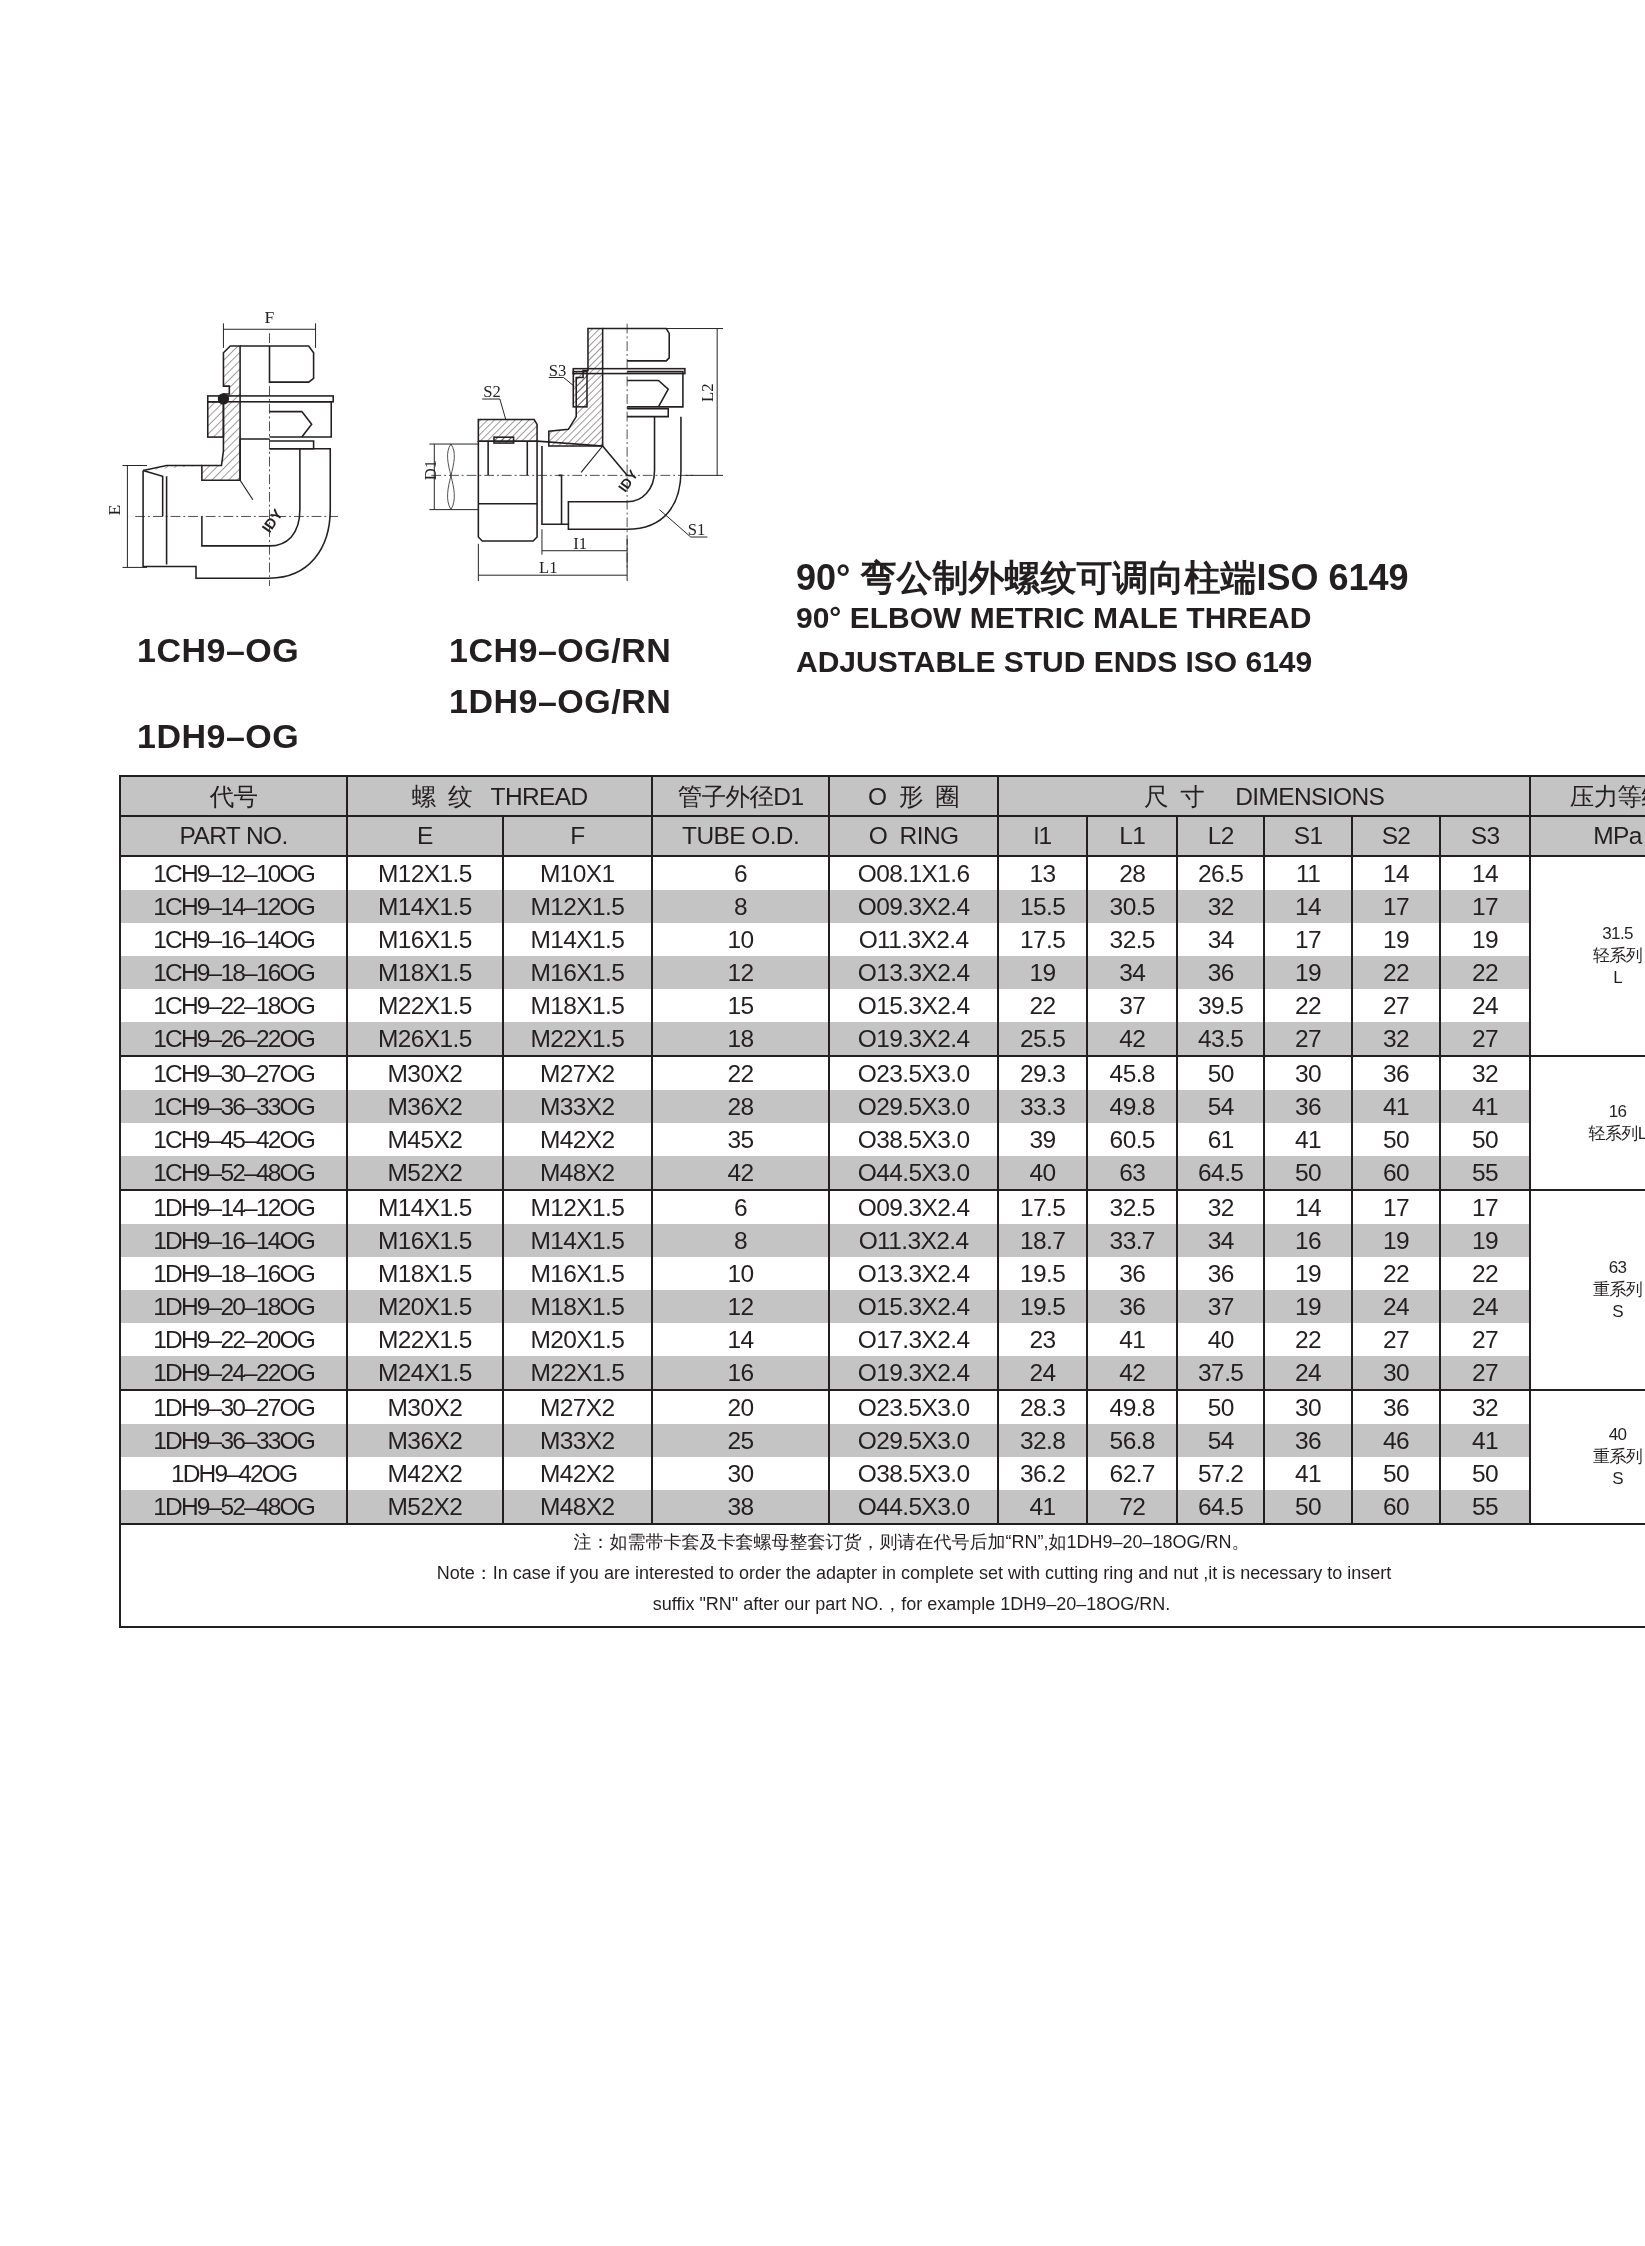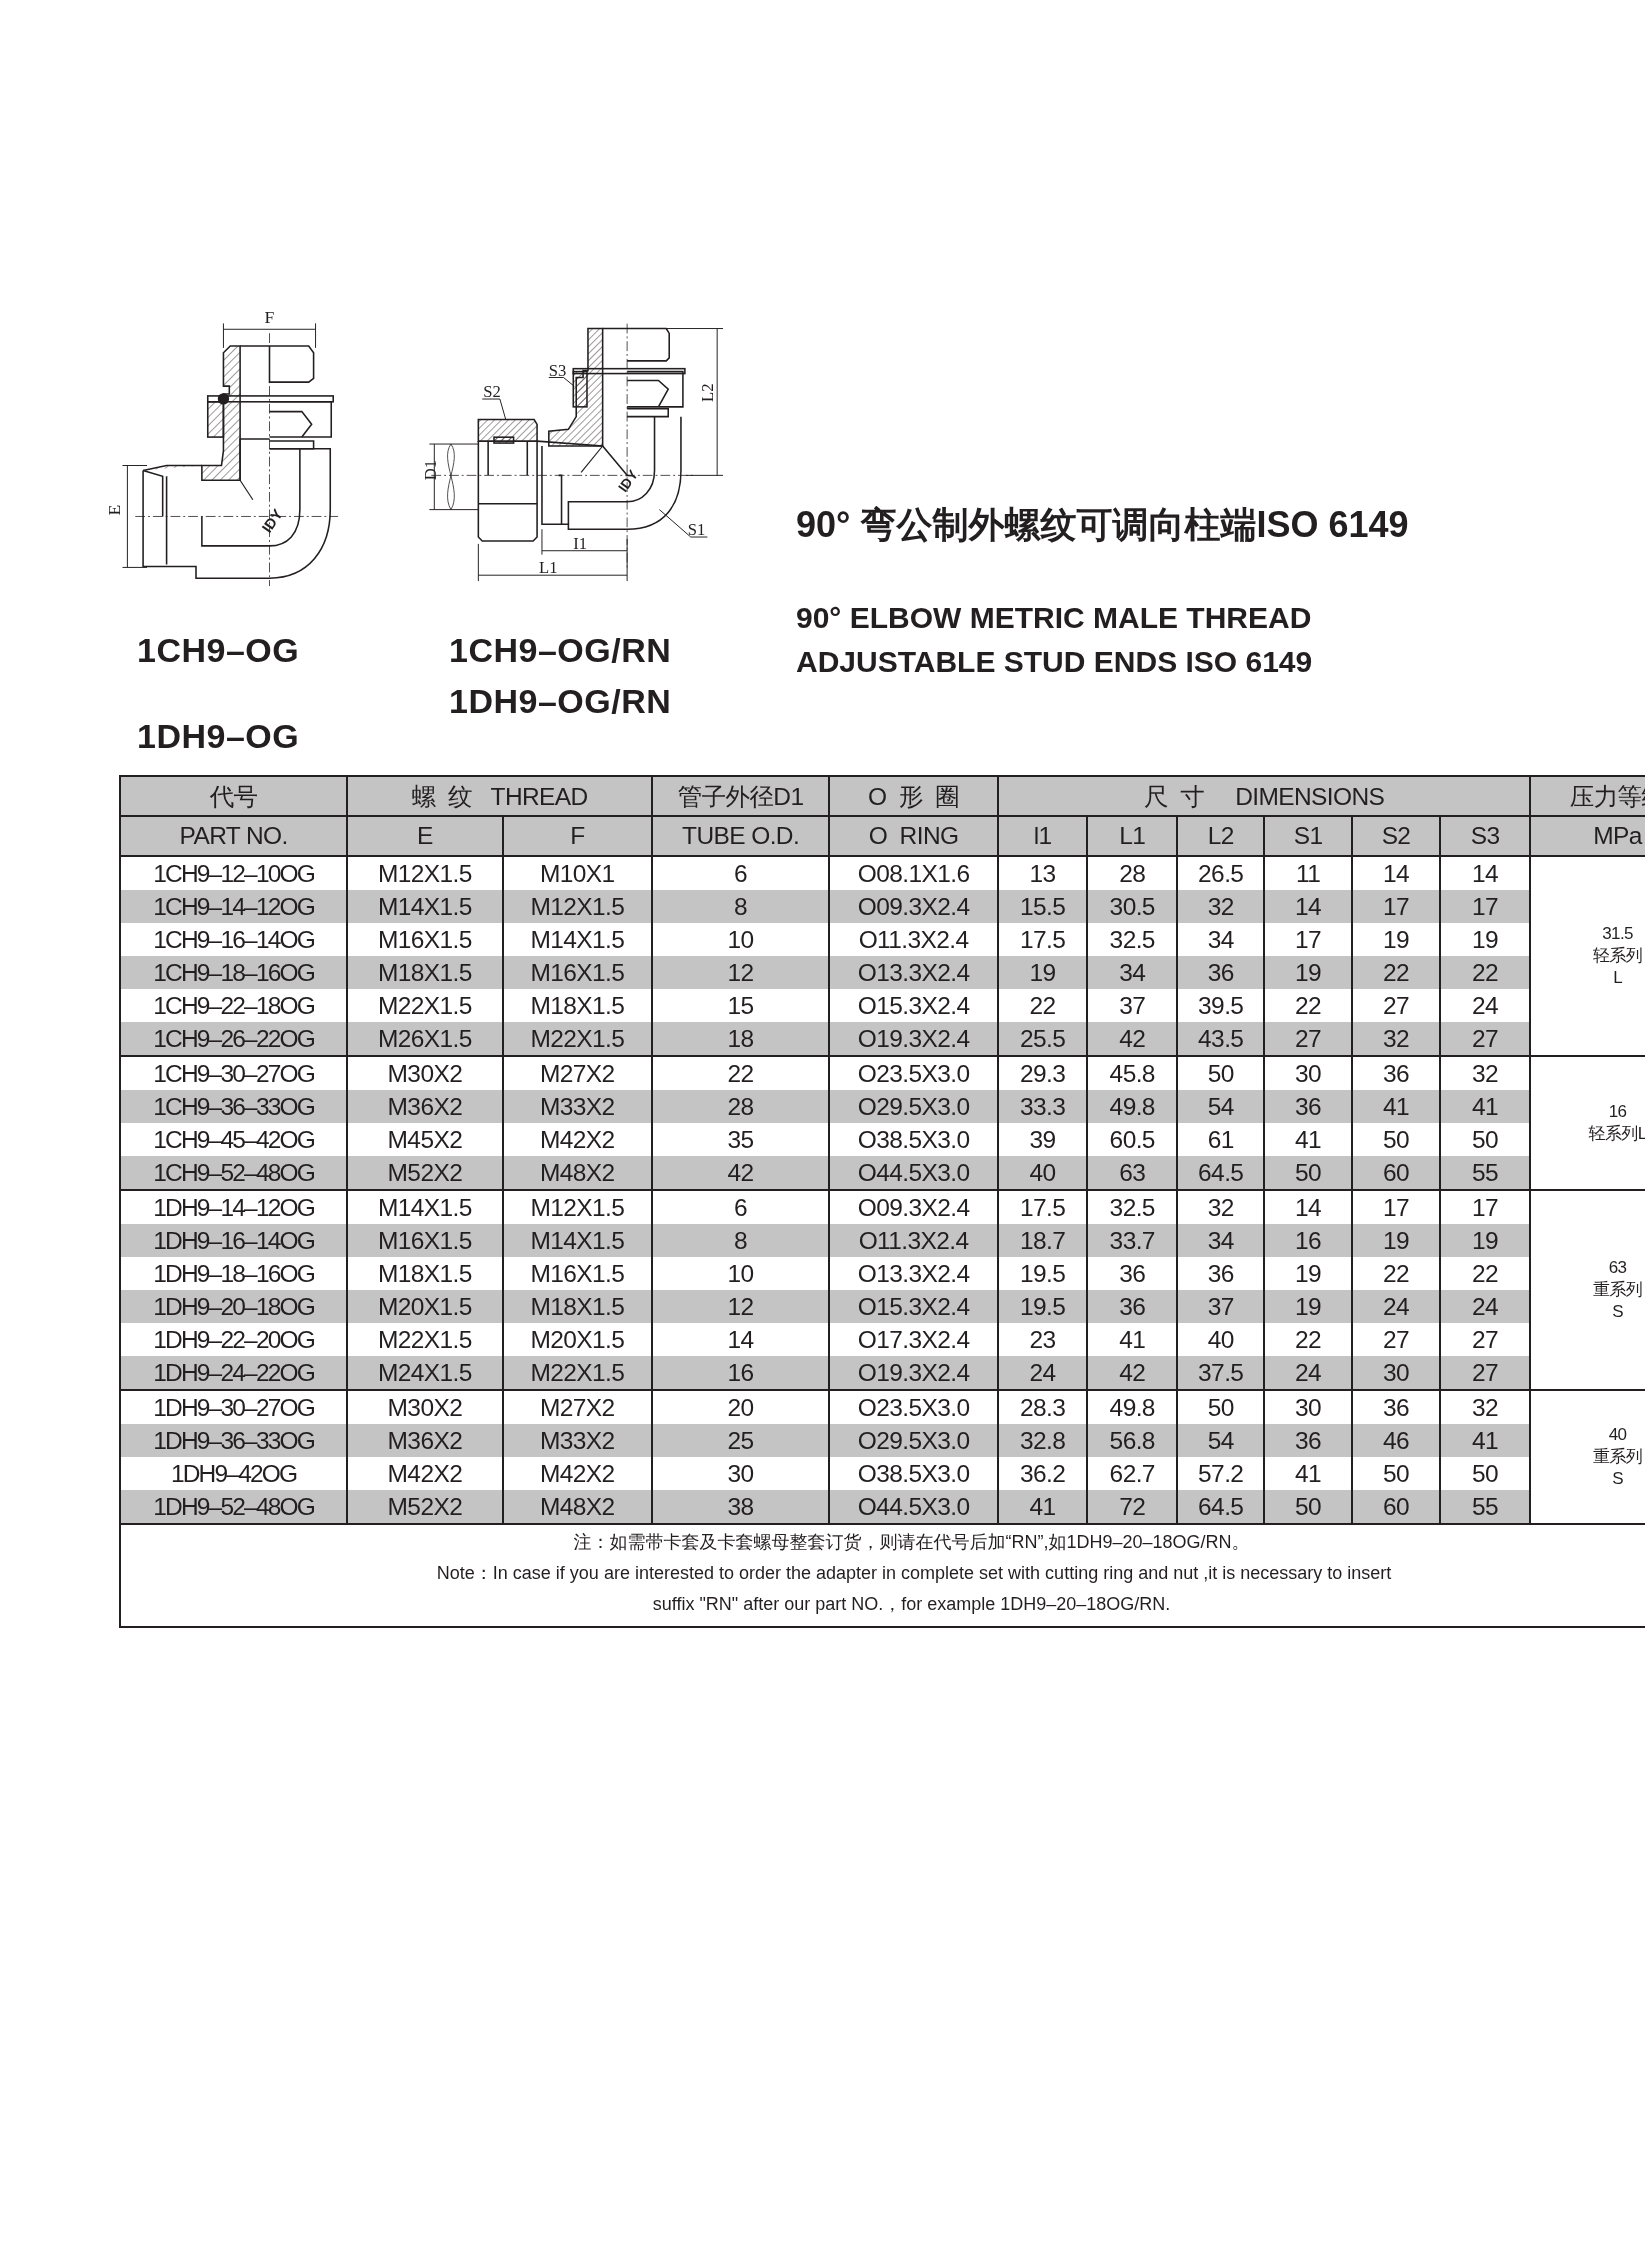--- a/index.html
+++ b/index.html
@@ -143,21 +143,21 @@
     <text x="292" y="236">S1</text>
   </g>
   <text x="212" y="188" font-family="'Liberation Sans', sans-serif" font-weight="bold" font-size="14" fill="#231f20" transform="rotate(-55 225 175)">IDY</text>
 </svg>
 
 <div class="abs model" style="left:137px;top:633px;">1CH9–OG</div>
 <div class="abs model" style="left:137px;top:679px;margin-top:40px;">1DH9–OG</div>
 <div class="abs model" style="left:449px;top:633px;">1CH9–OG/RN</div>
 <div class="abs model" style="left:449px;top:684px;">1DH9–OG/RN</div>
 
-<div class="abs title cn" style="left:796px;top:507px;">90°  弯公制外螺纹可调向柱端ISO 6149</div>
+<div class="abs title cn" style="left:796px;top:560px;">90°  弯公制外螺纹可调向柱端ISO 6149</div>
 <div class="abs title en" style="left:796px;top:591px;">90°  ELBOW METRIC MALE THREAD</div>
 <div class="abs title en" style="left:796px;top:635px;">ADJUSTABLE STUD ENDS ISO 6149</div>
 
 <table class="spec">
   <colgroup>
     <col style="width:199px">
       <col style="width:136px">
       <col style="width:131px">
       <col style="width:155px">
       <col style="width:148px">

